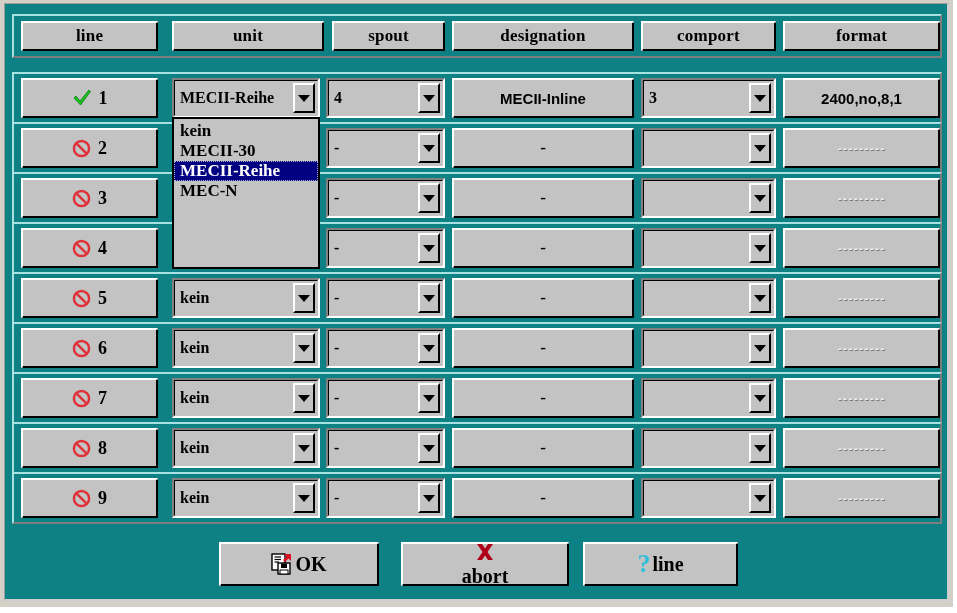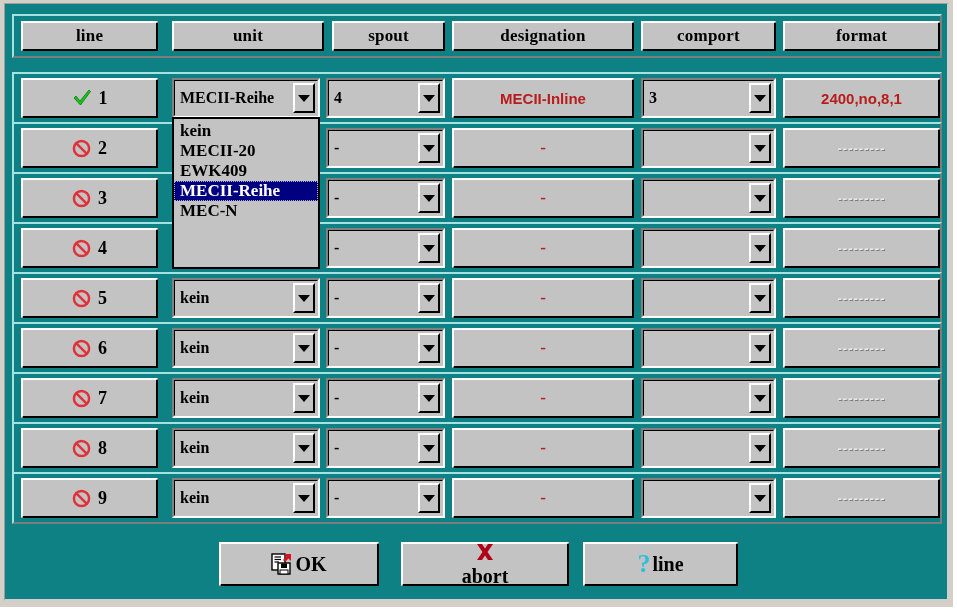--- a/index.html
+++ b/index.html
@@ -166,21 +166,21 @@
     border-top: 2px solid #ffffff;
     border-left: 2px solid #ffffff;
     border-right: 2px solid #6e6e6e;
     border-bottom: 2px solid #6e6e6e;
     display: flex;
     align-items: center;
     justify-content: center;
     font-family: "Liberation Sans", sans-serif;
     font-weight: bold;
     font-size: 15px;
-    color: #b91c1c;
+    color: #000000;
   }
   .field::after {
     content: "";
     position: absolute;
     right: -2px;
     bottom: -2px;
     width: calc(100% + 2px);
     height: calc(100% + 2px);
     border-right: 2px solid #000000;
     border-bottom: 2px solid #000000;
@@ -622,22 +622,21 @@
           </div>
         </div>
         <div class="field dim" style="left: 778px; top: 474px; width: 157px; height: 40px;">
           <span>---------</span>
         </div>
       </div>
 
     <div class="dropdown" style="left:167px; top:113px; width:148px; height:152px;">
       <div id="dd-host">
           <div class="dd-item">kein</div>
-          <div class="dd-item">MECII-20</div>
-          <div class="dd-item">EWK409</div>
+          <div class="dd-item">MECII-30</div>
           <div class="dd-item sel">MECII-Reihe</div>
           <div class="dd-item">MEC-N</div>
         </div>
     </div>
 
     <div class="btn3d act-btn" style="left:214px; top:538px; width:160px; height:44px;">
       <span class="act-ico icon-slot">
         <svg width="22" height="22" viewBox="0 0 22 22">
           <rect x="1" y="1" width="13" height="16" fill="#ffffff" stroke="#000000" stroke-width="1.4"></rect>
           <line x1="3.5" y1="4" x2="10" y2="4" stroke="#000000" stroke-width="1.2"></line>

